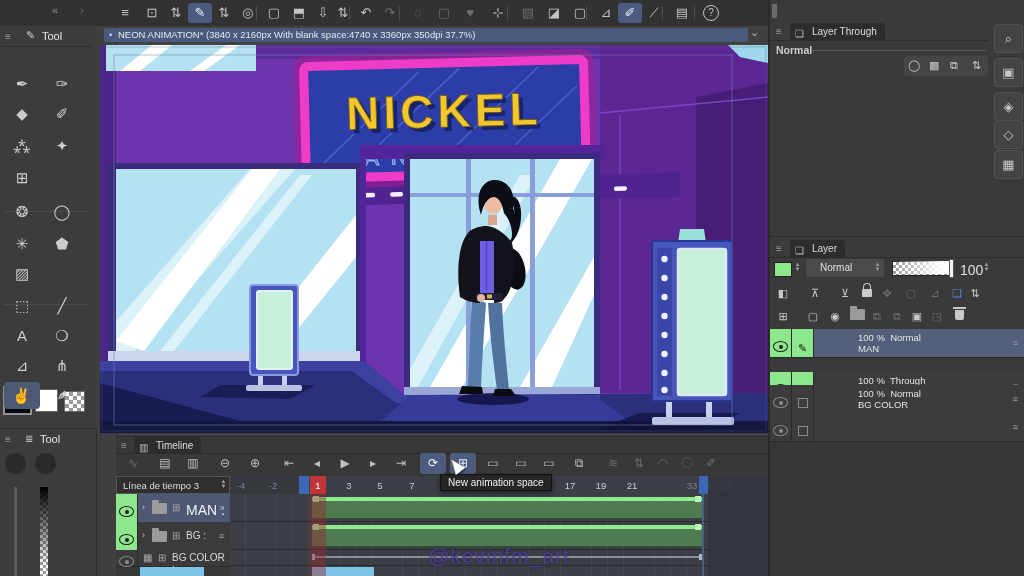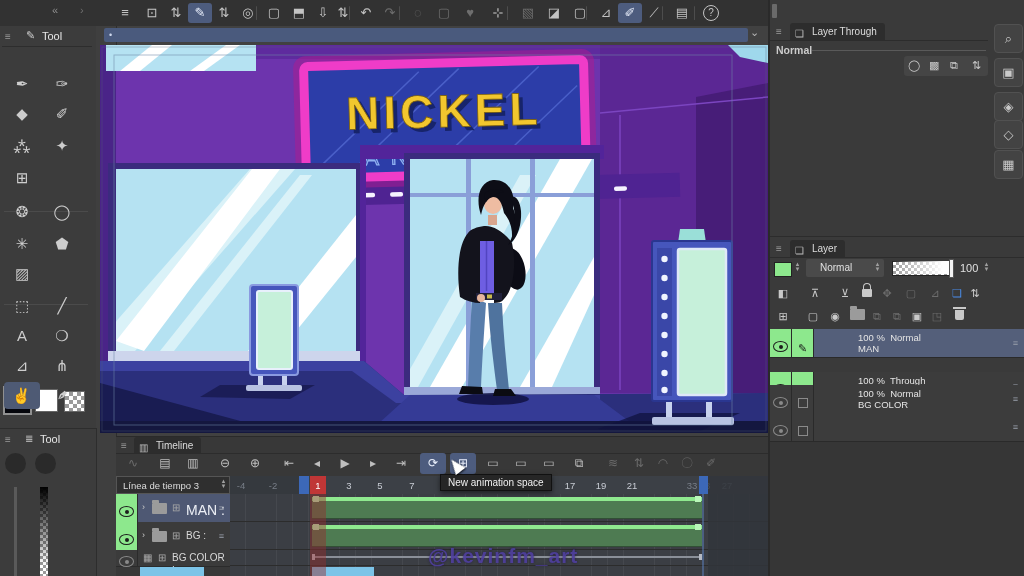--- a/index.html
+++ b/index.html
@@ -60,21 +60,21 @@
   .glyph-sm{font-size:10px;color:#a8a8a8;}
   .lrow{position:absolute;left:770px;width:254px;height:28px;border-bottom:1px solid #2a2a2a;background:#3c3c3c;}
   .lcell{position:absolute;top:0;width:22px;height:28px;border-right:1px solid #2a2a2a;text-align:center;padding-top:9px;box-sizing:border-box;background:#3c3c3c;}
   .lcell.on{background:#8de88d;}
   .ltext{position:absolute;left:88px;top:3px;font-size:9.5px;line-height:11px;color:#e4e4e4;white-space:pre;}
   .lmenu{position:absolute;right:6px;top:9px;font-size:9px;color:#9aa0ac;}
   .cursor-arrow{position:absolute;width:0;height:0;border-left:6px solid transparent;border-right:6px solid transparent;
       border-bottom:15px solid #fff;transform:rotate(-38deg);filter:drop-shadow(0 1px 1px rgba(0,0,0,.9));}
   .tooltip{position:absolute;background:#262626;border:1px solid #111;box-shadow:0 2px 5px rgba(0,0,0,.5);
       color:#f0f0f0;font-size:10px;line-height:15px;padding:0 7px;white-space:nowrap;z-index:40;}
-  .watermark{position:absolute;font-size:21px;font-weight:bold;letter-spacing:1px;color:#4e3e9e;opacity:.9;
+  .watermark{position:absolute;font-size:21px;font-weight:normal;letter-spacing:1px;color:#4e3e9e;opacity:.9;
       text-shadow:0 0 3px rgba(20,10,60,.6);z-index:30;}
 </style>
 </head>
 <body>
 
 <div id="app">
 
   <div class="topbar"></div>
   <div class="abs" style="left:52px;top:4px;font-size:11px;color:#8f8f8f;">«</div>
   <div class="abs" style="left:80px;top:4px;font-size:11px;color:#6f6f6f;">›</div>
@@ -171,20 +171,21 @@
     <div class="abs" style="left:35px;top:24px;width:21px;height:21px;background:#2a2a2a;border-radius:50%;"></div>
     <div class="abs" style="left:14px;top:58px;width:3px;height:92px;background:#5a5a5a;"></div>
     <div class="abs checker small" style="left:40px;top:58px;width:8px;height:92px;"></div>
     <div class="abs" style="left:40px;top:58px;width:8px;height:92px;background:linear-gradient(to bottom,#000 0%,rgba(0,0,0,0) 85%);"></div>
   </div>
 
   <div class="abs" style="left:117px;top:26px;width:651px;height:410px;background:#414141;"></div>
 
   <div class="abs" style="left:104px;top:28px;width:644px;height:14px;background:#4a5a7d;border-radius:2px;">
     <span class="abs" style="left:5px;top:0;font-size:9px;color:#cfd9ee;line-height:14px;">•</span>
+    <span class="abs" style="left:14px;top:0;font-size:9.5px;line-height:14px;color:#e2e8f4;white-space:nowrap;">NEON ANIMATION* (3840 x 2160px With blank space:4740 x 3360px 350dpi 37.7%)</span>
   </div>
   <div class="abs" style="left:750px;top:26px;font-size:11px;color:#b5b5b5;">⌄</div>
 
   <svg class="abs" style="left:100px;top:45px;" width="668" height="388" viewBox="0 0 668 388">
     <defs>
       <clipPath id="winclip">
           <rect x="16" y="124" width="240" height="182"></rect>
         </clipPath>
       <clipPath id="doorclip">
           <rect x="310" y="114" width="184" height="228"></rect>
@@ -486,21 +487,21 @@
 
   <div class="abs" style="left:774px;top:262px;width:16px;height:13px;background:#8de88d;border:1px solid #222;"></div>
   <span class="spin" style="left:793px;top:262px;">▲<br>▼</span>
   <div class="abs" style="left:806px;top:259px;width:78px;height:18px;background:#4a4a4a;border-radius:2px;">
     <span style="position:absolute;left:14px;top:3px;font-size:10px;color:#e0e0e0;">Normal</span>
     <span class="spin" style="right:2px;top:3px;">▲<br>▼</span>
   </div>
   <div class="abs checker small" style="left:892px;top:261px;width:60px;height:13px;border:1px solid #222;"></div>
   <div class="abs" style="left:892px;top:261px;width:60px;height:13px;background:linear-gradient(to right,rgba(255,255,255,0),#ffffff 85%);"></div>
   <div class="abs" style="left:949px;top:259px;width:3px;height:17px;background:#f2f2f2;border:1px solid #555;"></div>
-  <span class="abs" style="left:960px;top:262px;font-size:11px;color:#e0e0e0;">100</span>
+  <span class="abs" style="left:960px;top:262px;font-size:14px;color:#e0e0e0;">100</span>
   <span class="spin" style="left:982px;top:262px;">▲<br>▼</span>
 
   <div class="layer">
 
   <div class="lpi r1" style="position: absolute; top: 283px; width: 22px; height: 20px; text-align: center; line-height: 20px; font-size: 11px; color: rgb(201, 201, 201); left: 772px;">◧</div>
       <div class="lpi r1" style="position: absolute; top: 283px; width: 22px; height: 20px; text-align: center; line-height: 20px; font-size: 11px; color: rgb(201, 201, 201); left: 804px;">⊼</div>
       <div class="lpi r1" style="position: absolute; top: 283px; width: 22px; height: 20px; text-align: center; line-height: 20px; font-size: 11px; color: rgb(201, 201, 201); left: 834px;">⊻</div>
       <div class="lpi r1 css-lock" style="position: absolute; top: 283px; width: 22px; height: 20px; text-align: center; line-height: 20px; font-size: 11px; color: rgb(201, 201, 201); left: 856px;"><span class="i-lock"></span></div>
       <div class="lpi r1 dim" style="position: absolute; top: 283px; width: 22px; height: 20px; text-align: center; line-height: 20px; font-size: 11px; color: rgb(108, 108, 108); left: 876px;">✥</div>
       <div class="lpi r1 dim" style="position: absolute; top: 283px; width: 22px; height: 20px; text-align: center; line-height: 20px; font-size: 11px; color: rgb(108, 108, 108); left: 900px;">▢</div>

